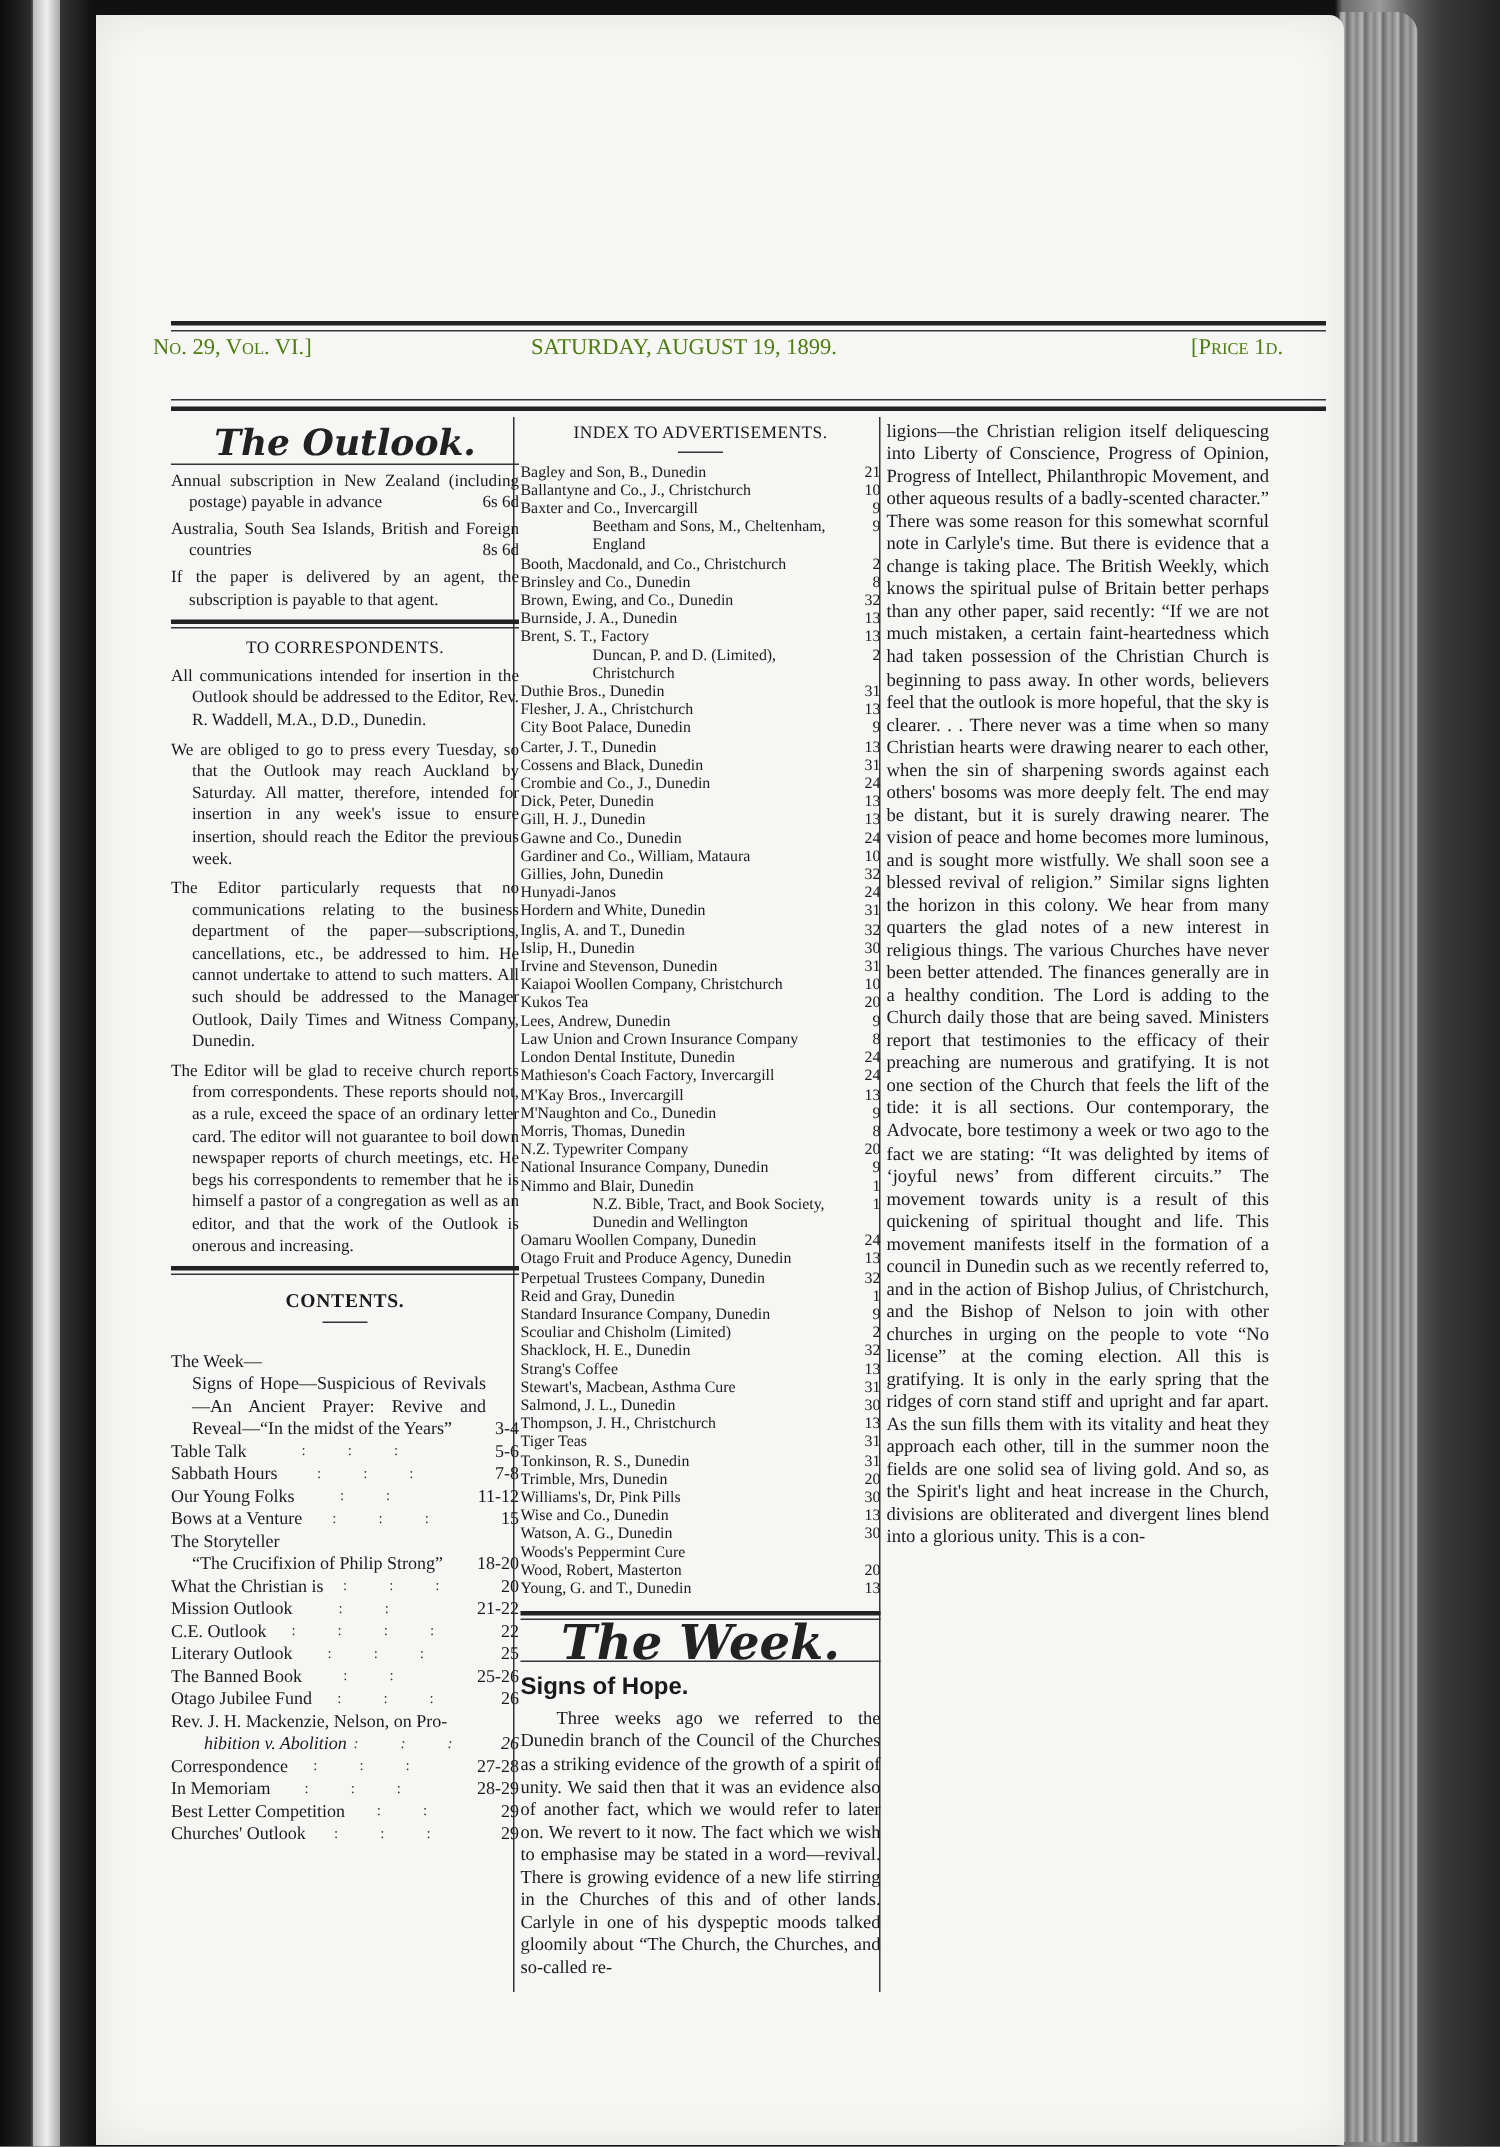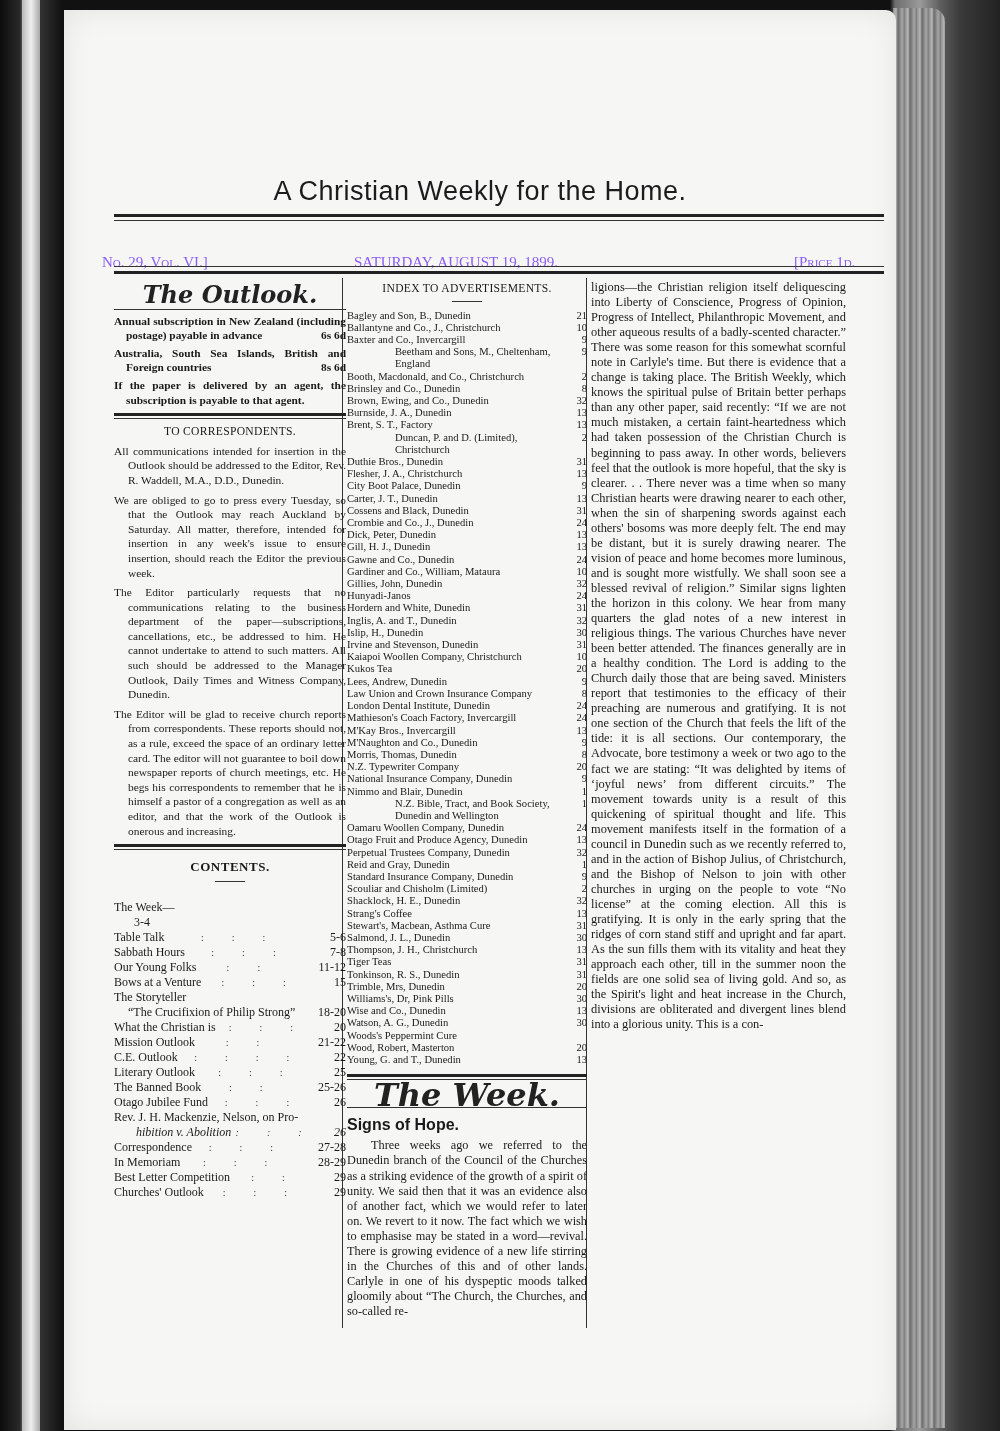--- a/index.html
+++ b/index.html
@@ -37,41 +37,41 @@
   }
   .masthead-title .gap { display: inline-block; width: 70px; }
   .masthead-sub {
     position: absolute; left: 0; width: 832px; top: 166px; text-align: center;
     font-family: "Liberation Sans", "DejaVu Sans", sans-serif;
     font-size: 27px; letter-spacing: 0.5px; color: #1c1c1c;
   }
   .rule-thick { position: absolute; left: 50px; width: 770px; height: 3px; background: #222; }
   .rule-thin { position: absolute; left: 50px; width: 770px; height: 1px; background: #333; }
   .dateline {
-    position: absolute; left: 38px; top: 244px; width: 790px; height: 22px;
-    font-size: 15px; color: #8b5cf6;
+    position: absolute; left: 38px; top: 214px; width: 790px; height: 22px;
+    font-size: 15px; color: #4d7c0f;
   }
   .dateline span { position: absolute; top: 0; white-space: nowrap; }
   .sc { font-variant: small-caps; }
 
   .col { position: absolute; top: 270px; font-size: 11.4px; line-height: 14.6px; }
   .col1 { left: 50px; width: 232px; }
   .col2 { left: 283px; width: 240px; }
   .col3 { left: 527px; width: 255px; }
   .vrule { position: absolute; top: 268px; width: 1px; background: #333; }
 
   .blackletter {
     font-family: "DejaVu Serif", "Liberation Serif", serif;
     font-style: italic; font-weight: bold; text-align: center;
     color: #222;
   }
   .h-outlook { font-size: 24px; margin: 8px 0 6px; }
   .sep-dbl { border-top: 3px solid #222; border-bottom: 1px solid #333; height: 2px; margin: 6px 0; }
   .sep { border-top: 1px solid #333; margin: 4px 0; }
-  .para-hang { padding-left: 12px; text-indent: -12px; margin: 0 0 3px; text-align: justify; font-weight: bold; }
+  .para-hang { padding-left: 12px; text-indent: -12px; margin: 0 0 3px; text-align: justify; }
   .para-hang2 { padding-left: 14px; text-indent: -14px; margin: 0 0 5px; text-align: justify; }
   .h-center { text-align: center; margin: 6px 0 4px; font-size: 11.6px; letter-spacing: 0.3px; }
   .h-contents { text-align: center; font-weight: bold; font-size: 13px; margin: 10px 0 2px; letter-spacing: 0.5px; }
   .small-rule { width: 30px; height: 1px; background: #333; margin: 6px auto 18px; }
   .toc { font-size: 12px; line-height: 15px; }
   .toc-row { display: flex; justify-content: space-between; }
   .toc-row .dots { flex: 1; text-align: center; letter-spacing: 28px; color: #333; font-size: 10px; }
   .toc-indent { padding-left: 14px; }
   .toc-indent2 { padding-left: 22px; font-style: italic; }
 
@@ -89,21 +89,20 @@
 </style>
 </head>
 <body>
 
 <div class="scan-bg"></div>
 <div class="left-strip"></div>
 <div class="right-edge"></div>
 
 <div class="page">
 
-  <div class="masthead-sub">A Christian Weekly for the Home.</div>
 
   <div class="rule-thick" style="top:204px;"></div>
   <div class="rule-thin" style="top:210px;"></div>
 
   <div class="dateline">
     <span style="left:0;" class="sc">No. 29, Vol. VI.]</span>
     <span style="left:252px;">SATURDAY, AUGUST 19, 1899.</span>
     <span style="left:692px;" class="sc">[Price 1d.</span>
   </div>
 
@@ -132,20 +131,21 @@
     <p class="para-hang2">We are obliged to go to press every Tuesday, so that the Outlook may reach Auckland by Saturday. All matter, therefore, intended for insertion in any week's issue to ensure insertion, should reach the Editor the previous week.</p>
     <p class="para-hang2">The Editor particularly requests that no communications relating to the business department of the paper—subscriptions, cancellations, etc., be addressed to him. He cannot undertake to attend to such matters. All such should be addressed to the Manager Outlook, Daily Times and Witness Company, Dunedin.</p>
     <p class="para-hang2">The Editor will be glad to receive church reports from correspondents. These reports should not, as a rule, exceed the space of an ordinary letter card. The editor will not guarantee to boil down newspaper reports of church meetings, etc. He begs his correspondents to remember that he is himself a pastor of a congregation as well as an editor, and that the work of the Outlook is onerous and increasing.</p>
     <div class="sep-dbl"></div>
 
     <div class="h-contents">CONTENTS.</div>
     <div class="small-rule"></div>
     <div class="toc">
       <div>The Week—</div>
       <div class="toc-row toc-indent">
+        <span style="flex:1; text-align:justify;">Signs of Hope—Suspicious of Revivals—An Ancient Prayer: Revive and Reveal—“In the midst of the Years”</span>
         <span style="align-self:flex-end; padding-left:6px;">3-4</span>
       </div>
       <div class="toc-row">
           <span>Table Talk</span>
           <span class="dots">:::</span>
           <span>5-6</span>
         </div>
       <div class="toc-row">
           <span>Sabbath Hours</span>
           <span class="dots">:::</span>

